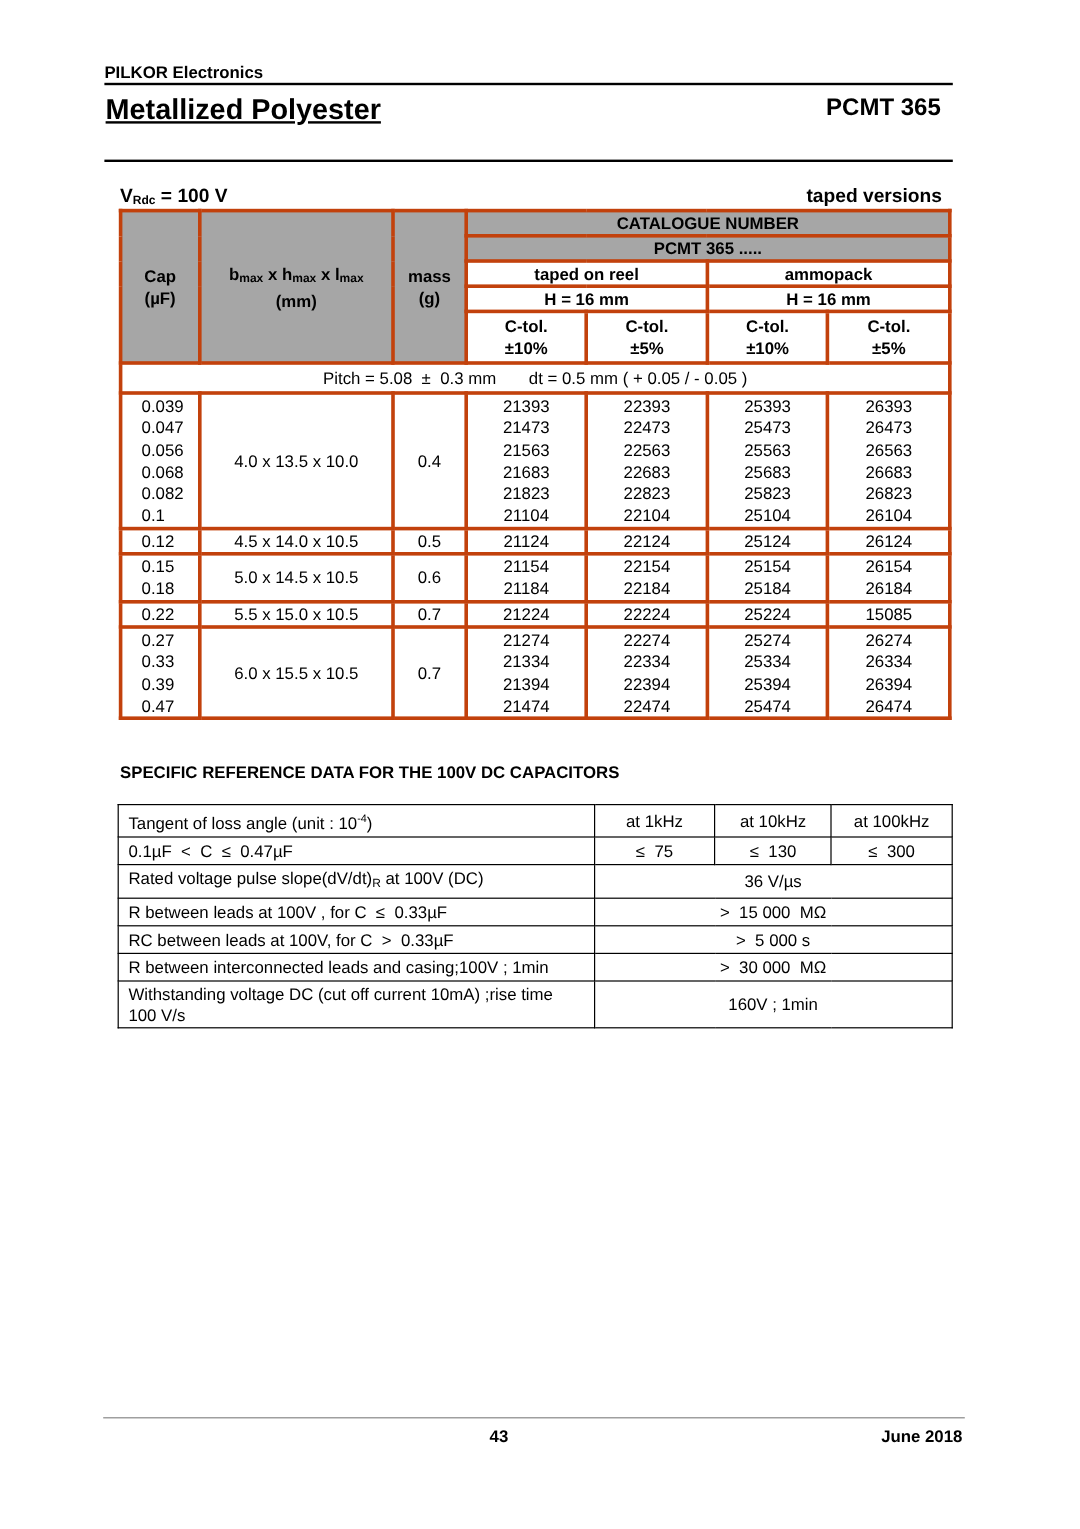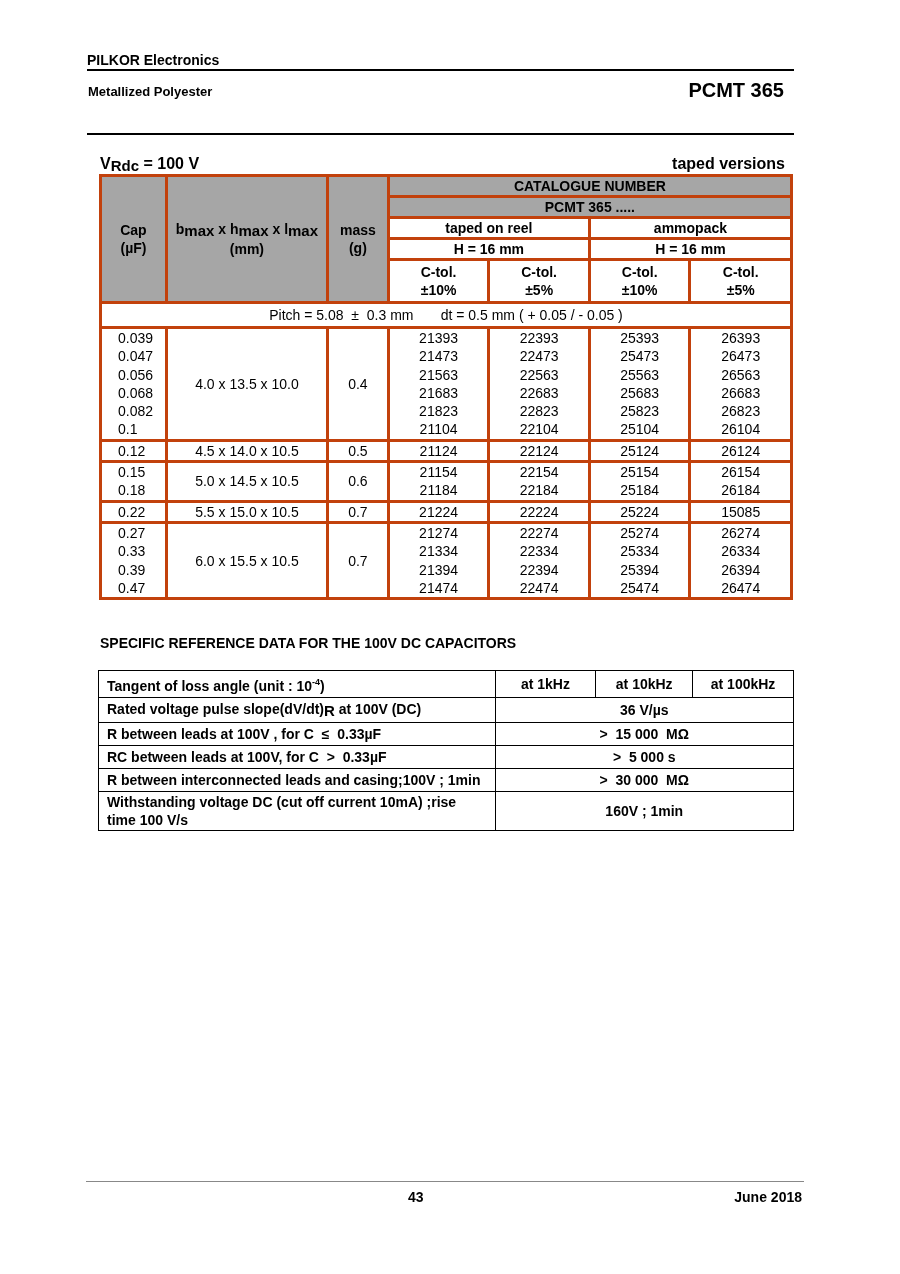--- a/index.html
+++ b/index.html
@@ -1,37 +1,37 @@
 <!DOCTYPE html>
 <html><head>
 <meta charset="utf-8">
 <style>
   html, body { margin:0; padding:0; background:#ffffff; }
   body { width:900px; height:1274px; position:relative; font-family:"Liberation Sans", sans-serif; color:#000; overflow:hidden; }
   .abs { position:absolute; }
   .company { left:87px; top:52px; font-size:14px; font-weight:bold; }
   .rule1 { left:87px; top:69px; width:707px; height:2px; background:#000; }
-  .title { left:88px; top:79px; font-size:13px; font-weight:bold; line-height:25px; }
+  .title { left:88px; top:79px; font-size:24px; font-weight:bold; line-height:25px;text-decoration:underline; }
   .model { right:116px; top:79px; font-size:20px; font-weight:bold; }
   .rule2 { left:87px; top:133px; width:707px; height:2px; background:#000; }
   .vline { left:100px; top:155px; font-size:16px; font-weight:bold; }
   .vline2 { left:259px; top:155px; font-size:16px; font-weight:bold;margin-top:48px; }
   .taped { right:115px; top:155px; font-size:16px; font-weight:bold; }
-  sub { font-size:15px; vertical-align:-2px; }
+  sub { font-size:10px; vertical-align:-2px; }
   sup.tilde { font-size:10px; vertical-align:6px; }
   table { border-collapse:collapse; }
   .cat { left:99px; top:174px; width:694px; font-size:14px; }
   .cat td { border:3px solid #c2410c; text-align:center; padding:0; line-height:18px; }
   .cat .g { background:#a6a6a6; font-weight:bold; }
   .cat .b { font-weight:bold; }
   .cat .left { text-align:left; padding-left:16px; }
   .cat .num { line-height:18.3px; }
   .spec-title { left:100px; top:635px; font-size:14px; font-weight:bold; }
   .spec { left:98px; top:670px; width:696px; font-size:14px; }
-  .spec td { border:1px solid #000; padding:0 8px; line-height:22px;font-weight:bold; }
+  .spec td { border:1px solid #000; padding:0 8px; line-height:22px; }
   .spec .c { text-align:center; }
   .spec .h { font-weight:bold; text-align:center; height:26px; }
   .foot-rule { left:86px; top:1181px; width:718px; height:1px; background:#888; }
   .pagenum { left:408px; top:1189px; font-size:14px; font-weight:bold; }
   .date { right:98px; top:1189px; font-size:14px; font-weight:bold; }
 </style>
 </head>
 <body>
 
 <div class="abs company">PILKOR Electronics</div>
@@ -186,20 +186,26 @@
       <col style="width:101px">
   </colgroup>
   <tbody>
   <tr>
     <td><span>Tangent of loss angle (unit : 10</span><sup style="font-size:9px">-4</sup><span>)</span></td>
     <td class="c">at 1kHz</td>
     <td class="c">at 10kHz</td>
     <td class="c">at 100kHz</td>
   </tr>
   <tr>
+    <td style="border-top:none;white-space:pre">0.1µF  &lt;  C  ≤  0.47µF</td>
+    <td class="c" style="border-top:none;white-space:pre">≤  75</td>
+    <td class="c" style="border-top:none;white-space:pre">≤  130</td>
+    <td class="c" style="border-top:none;white-space:pre">≤  300</td>
+  </tr>
+  <tr>
     <td><span>Rated voltage pulse slope(dV/dt)</span><sub>R</sub><span> at 100V (DC)</span></td>
     <td class="c" colspan="3">36 V/µs</td>
   </tr>
   <tr>
     <td style="white-space:pre">R between leads at 100V , for C  ≤  0.33µF</td>
     <td class="c" colspan="3" style="white-space:pre">&gt;  15 000  MΩ</td>
   </tr>
   <tr>
     <td style="white-space:pre">RC between leads at 100V, for C  &gt;  0.33µF</td>
     <td class="c" colspan="3" style="white-space:pre">&gt;  5 000 s</td>

